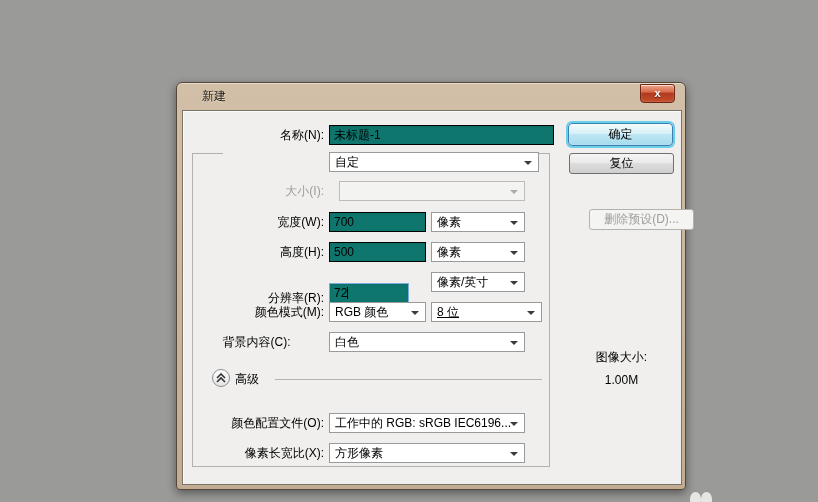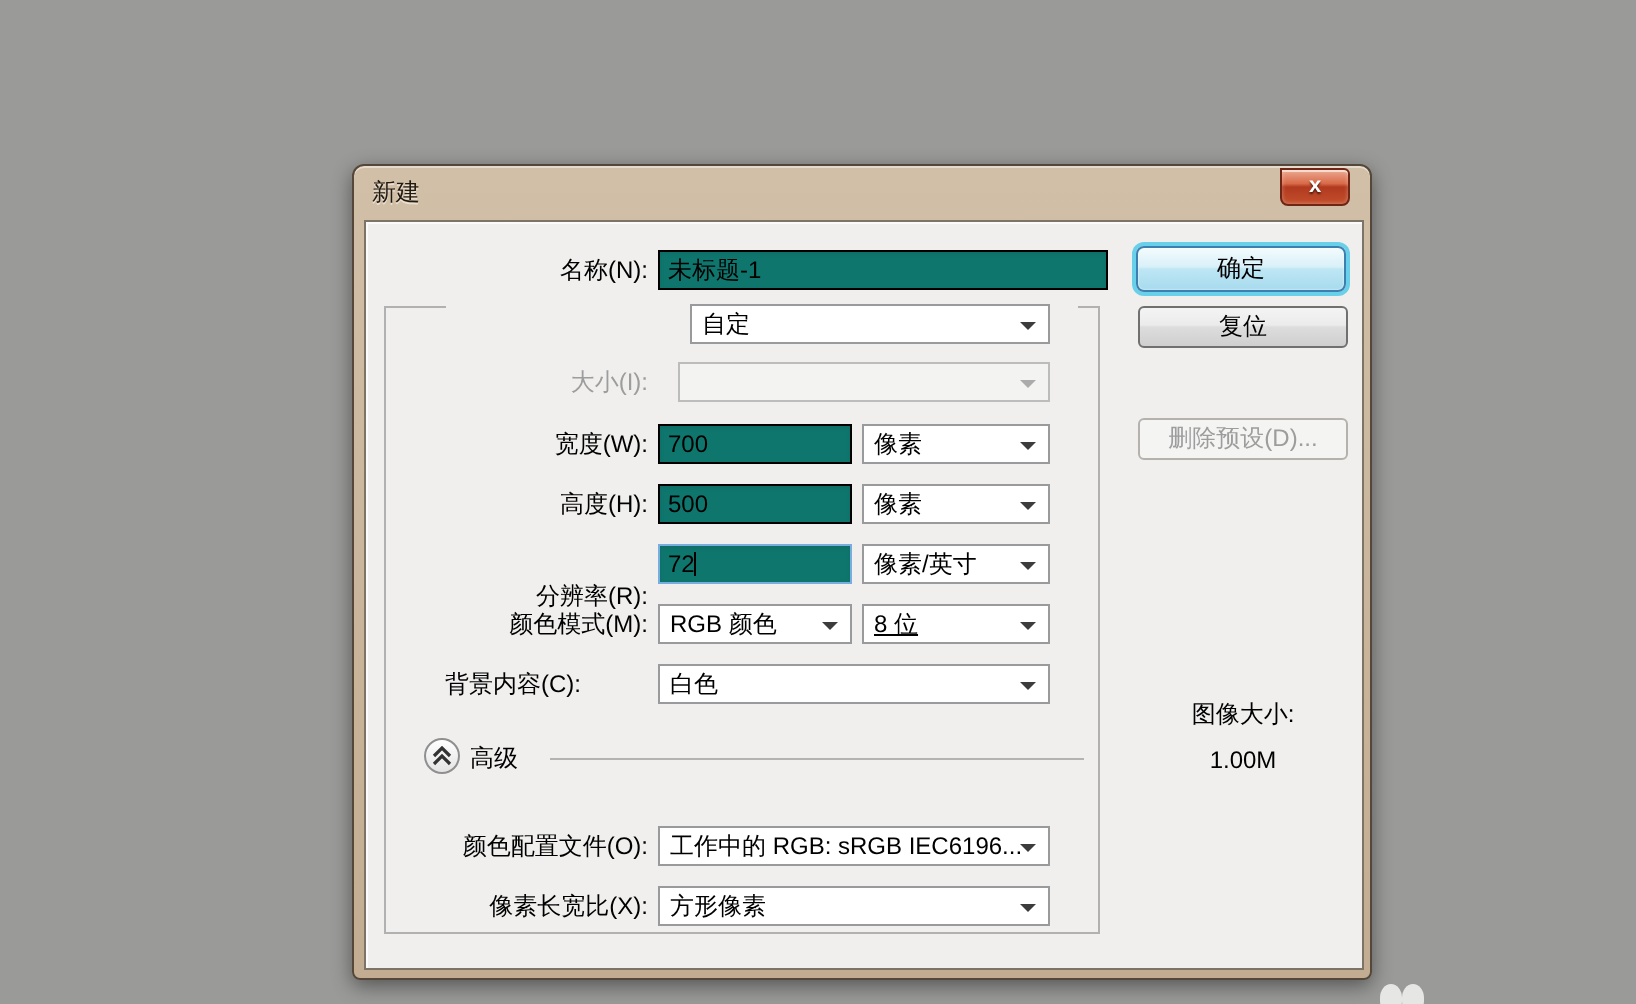--- a/index.html
+++ b/index.html
@@ -13,21 +13,21 @@
 
   
   .dialog {
     position:absolute; left:176px; top:82px; width:510px; height:408px;
     background:linear-gradient(#d2bfa7,#c3ad92);
     border:1px solid #55483a; border-radius:6px 6px 4px 4px;
     box-shadow:0 3px 10px rgba(0,0,0,.45), inset 0 1px 0 rgba(255,255,255,.45);
   }
   .titlebar {
     position:absolute; left:0; top:0; right:0; height:27px;
-    display:flex; align-items:center; padding-left:9px;
+    display:flex; align-items:center; padding-left:25px;
     color:#211a11; text-shadow:0 1px 0 rgba(255,255,255,.5);
   }
   .close-btn {
     position:absolute; left:463px; top:1px; width:35px; height:19px;
     background:linear-gradient(#eba98f 0%,#d96a49 40%,#b13a1f 50%,#c34f2c 100%);
     border:1px solid #6f2614; border-radius:0 3px 4px 4px;
     box-shadow:inset 0 1px 0 rgba(255,255,255,.55), inset 0 0 2px rgba(255,255,255,.35);
     color:#fff; font-weight:bold; font-size:11px; line-height:17px; text-align:center;
     text-shadow:0 1px 1px rgba(0,0,0,.6); cursor:default;
   }
@@ -83,20 +83,21 @@
   .btn.default {
     height:23px;
     background:linear-gradient(#f3fbfd 0%,#d9f0f8 45%,#bee6f4 50%,#a7dbee 100%);
     border:1px solid #3c7fb1; border-radius:4px;
     box-shadow:0 0 0 2px #69d0ea, inset 0 0 1px #fff;
     line-height:21px;
   }
   .btn.disabled {
     background:#f4f4f3; border-color:#b5b2ad; color:#9d9d9d;
     box-shadow:none;
+    margin-left:20px;
   }
 
   .info-label { position:absolute; width:105px; text-align:center; color:#000; }
 
   
   .dot { position:absolute; width:11px; height:14px; border-radius:50% 50% 40% 40%; background:#e6e6e4; }
 </style>
 </head>
 <body>
 
@@ -115,21 +116,21 @@
     <div class="gline" style="left:366px;top:42px;  width:1px;  height:313px;"></div>
     <div class="gline" style="left:9px;  top:355px; width:358px;height:1px;"></div>
     <div class="gline" style="left:9px;  top:42px;  width:31px; height:1px;"></div>
     <div class="gline" style="left:356px;top:42px;  width:10px; height:1px;"></div>
 
     <span class="lbl" style="left:6px; top:14px;">名称(N):</span>
     <div class="tinput" style="left:146px; top:14px; width:225px;">
       <span>未标题-1</span>
     </div>
 
-    <div class="dd" style="left:162px; top:41px; width:180px;">
+    <div class="dd" style="left:146px; top:41px; width:210px;">
       <span>自定</span>
       <span class="arrow"></span>
     </div>
 
     <span class="lbl disabled" style="left:6px; top:70px;">大小(I):</span>
     <div class="dd disabled" style="left:156px; top:70px; width:186px;">
       <span></span>
       <span class="arrow"></span>
     </div>
 
@@ -145,34 +146,34 @@
     <span class="lbl" style="left:6px; top:131px;">高度(H):</span>
     <div class="tinput" style="left:146px; top:131px; width:97px;">
       <span>500</span>
     </div>
     <div class="dd" style="left:248px; top:131px; width:94px;">
       <span>像素</span>
       <span class="arrow"></span>
     </div>
 
     <span class="lbl" style="left:6px; top:161px;margin-top:16px;">分辨率(R):</span>
-    <div class="tinput focused" style="left:146px; top:161px; width:97px;">
+    <div class="tinput focused" style="left:146px; top:172px; width:80px;">
       <span>72</span><span class="caret"></span>
     </div>
     <div class="dd" style="left:248px; top:161px; width:94px;">
       <span>像素/英寸</span>
       <span class="arrow"></span>
     </div>
 
     <span class="lbl" style="left:6px; top:191px;">颜色模式(M):</span>
     <div class="dd" style="left:146px; top:191px; width:97px;">
       <span>RGB 颜色</span>
       <span class="arrow"></span>
     </div>
-    <div class="dd" style="left:248px; top:191px; width:94px;text-decoration:underline;">
+    <div class="dd" style="left:248px; top:191px; width:111px;text-decoration:underline;">
       <span>8 位</span>
       <span class="arrow"></span>
     </div>
 
     <span class="lbl" style="left:6px; top:221px;text-align:center;">背景内容(C):</span>
     <div class="dd" style="left:146px; top:221px; width:196px;">
       <span>白色</span>
       <span class="arrow"></span>
     </div>
 

